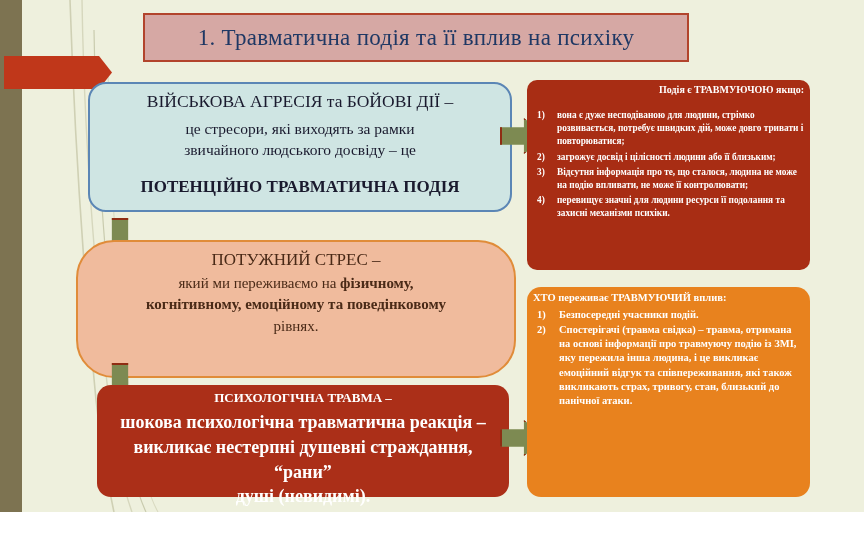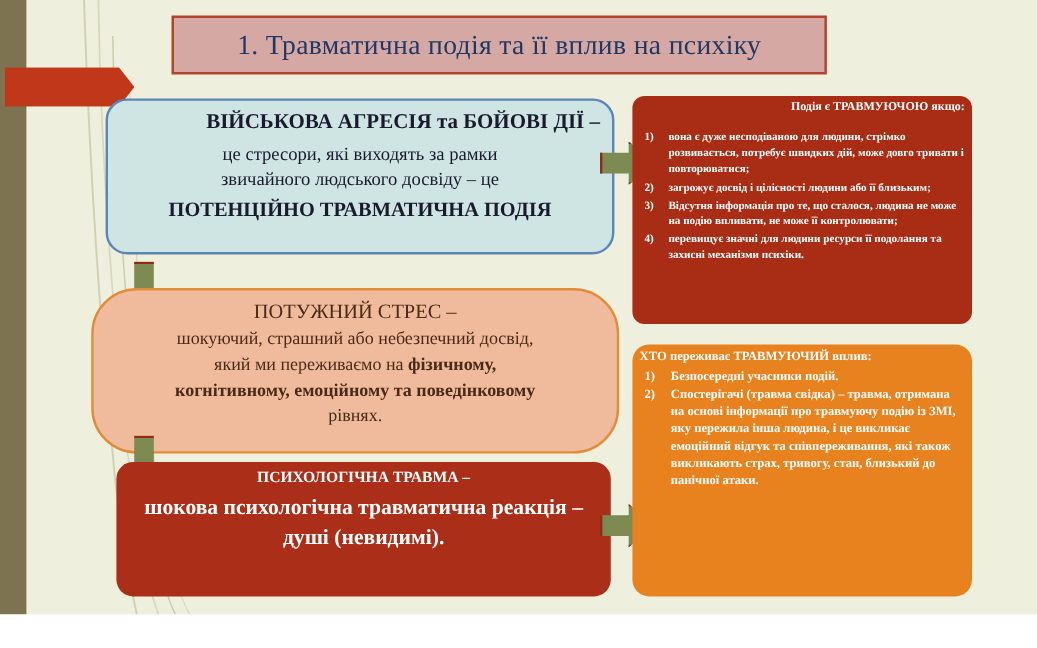--- a/index.html
+++ b/index.html
@@ -91,34 +91,33 @@
     width: 424px;
     height: 130px;
     background: #cfe5e3;
     border: 2px solid #5b86b5;
     border-radius: 18px;
     padding: 7px 10px 0 10px;
     color: #1a1a2e;
   }
   #box-aggression .hd {
     font-size: 17.5px;
-    font-weight: bold;
+    font-weight: normal;
     line-height: 1.25;
     margin-bottom: 5px;
-    text-align: right;
   }
   #box-aggression .bd {
     font-size: 15.5px;
     line-height: 1.38;
   }
   #box-aggression .ft {
     font-size: 17px;
     font-weight: bold;
     line-height: 1.2;
-    margin-top: 4px;
+    margin-top: 16px;
     text-align: center;
   }
 
   
   #box-stress {
     left: 76px;
     top: 240px;
     width: 440px;
     height: 138px;
     background: #f0bb9d;
@@ -284,31 +283,31 @@
     <div class="hd">ВІЙСЬКОВА АГРЕСІЯ  та БОЙОВІ ДІЇ –</div>
     <div class="bd">це стресори, які  виходять  за рамки</div>
     <div class="bd">звичайного людського  досвіду  – це</div>
     <div class="ft">ПОТЕНЦІЙНО  ТРАВМАТИЧНА ПОДІЯ</div>
   </div>
 
   <div class="arrow-down" id="arrow-1"></div>
 
   <div class="box" id="box-stress">
     <div class="hd">ПОТУЖНИЙ СТРЕС  –</div>
-    <div class="bd">шокуючий, страшний  або небезпечний досвід,</div>
     <div class="bd"><span>який ми переживаємо на </span><b>фізичному,</b></div>
     <div class="bd"><b>когнітивному,  емоційному та поведінковому</b></div>
     <div class="bd">рівнях.</div>
   </div>
 
   <div class="arrow-down" id="arrow-2"></div>
 
   <div class="box" id="box-trauma">
     <div class="hd">ПСИХОЛОГІЧНА ТРАВМА –</div>
     <div class="bd">шокова психологічна травматична реакція –</div>
+    <div class="bd">викликає  нестерпні душевні страждання, “рани”</div>
     <div class="bd">душі (невидимі).</div>
   </div>
 
   <div class="arrow-right" id="arrow-3"></div>
   <div class="arrow-right" id="arrow-4"></div>
 
   <div class="box" id="box-criteria">
     <div class="hd">Подія є ТРАВМУЮЧОЮ якщо:</div>
     <ol>
       <li><span class="num">1)</span><span>вона є дуже несподіваною для людини, стрімко розвивається, потребує швидких дій, може довго тривати і повторюватися;</span></li>

